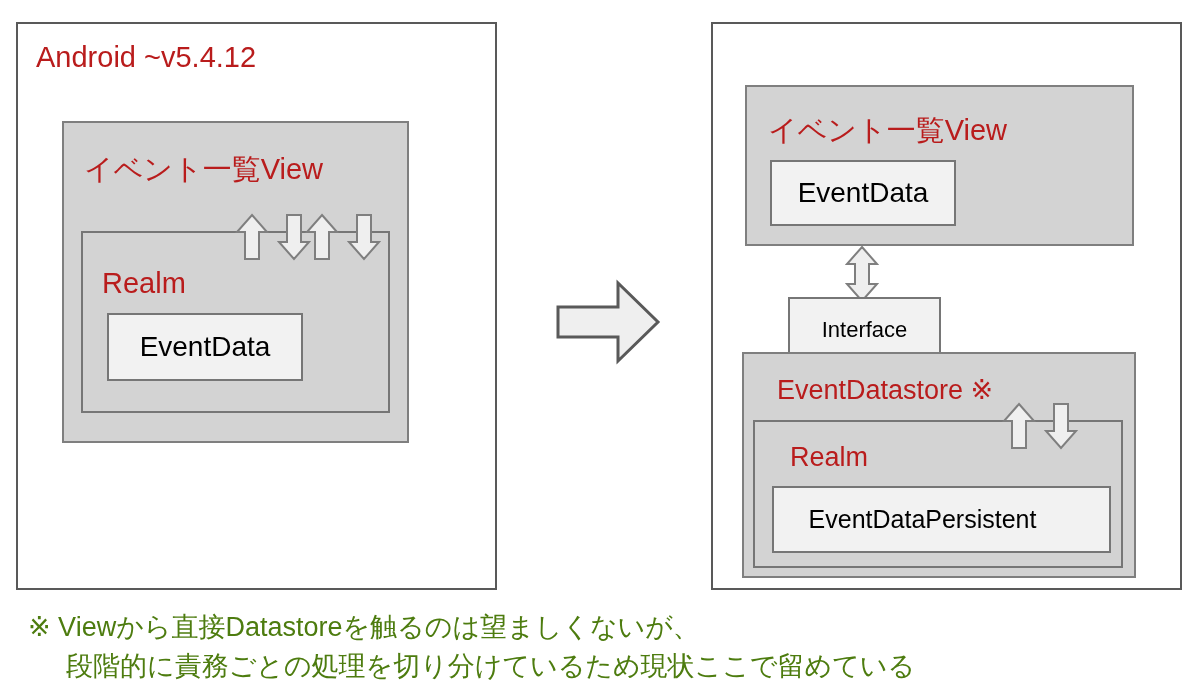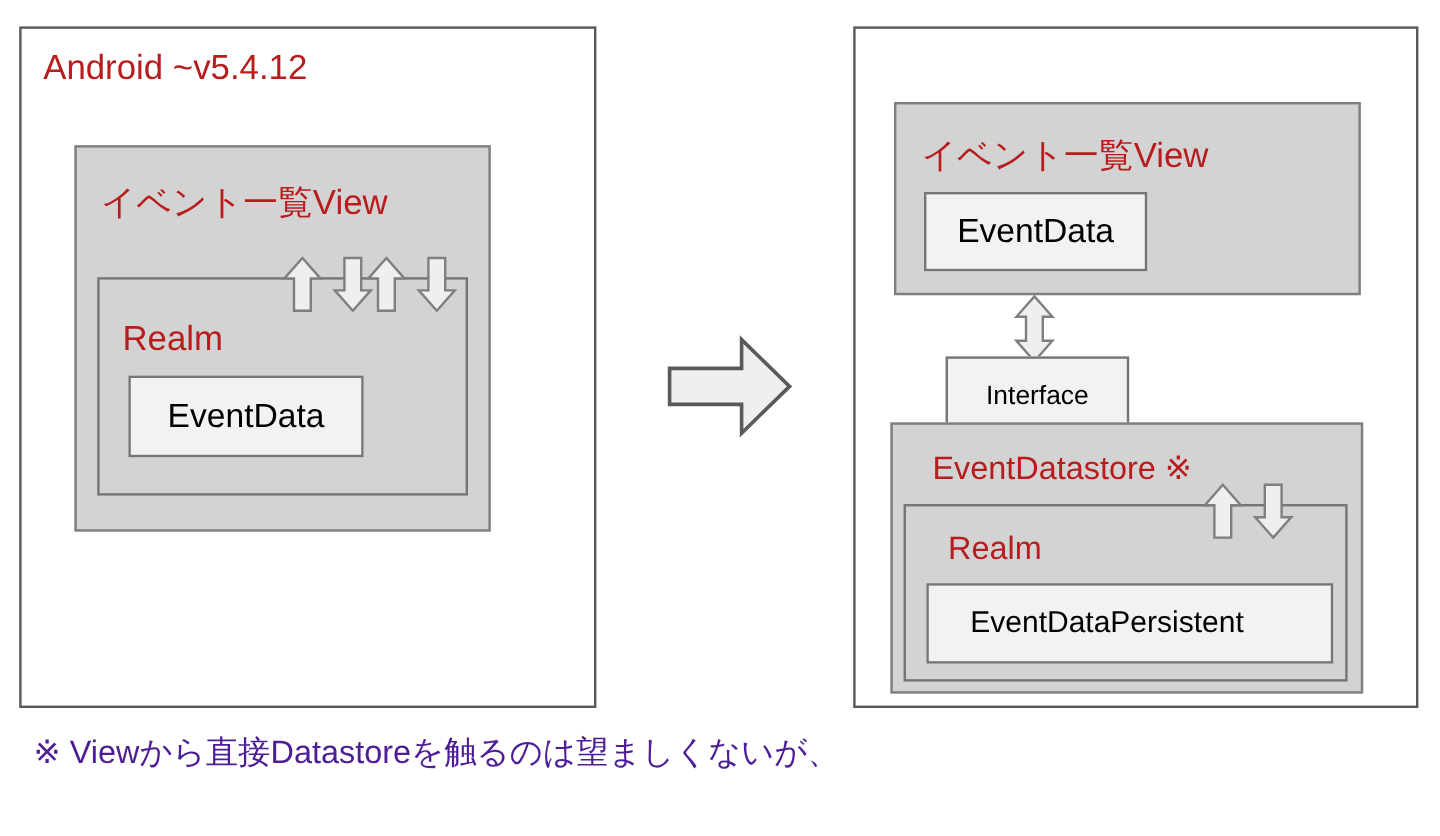--- a/index.html
+++ b/index.html
@@ -69,21 +69,21 @@
   .arrow-svg { position: absolute; overflow: visible; }
 
   
   #footnote {
     position: absolute;
     left: 28px;
     top: 608px;
     width: 1150px;
     font-size: 27px;
     line-height: 1.45;
-    color: #4c1d95;
+    color: #4d7c0f;
   }
   #footnote .fn-line2 { display: block; padding-left: 38px; }
 </style>
 </head>
 <body>
 
 <div id="canvas">
 
   <div class="panel" style="left:16px; top:22px; width:481px; height:568px;">
   </div>
@@ -148,15 +148,16 @@
 
   <div class="centered-text box-text-md" style="left:772px; top:486px; width:301px; height:67px;">EventDataPersistent</div>
 
   <svg class="arrow-svg" width="84" height="48" viewBox="0 0 84 48" style="left:1002px; top:402px;">
     <polygon points="17,2 32,19 24,19 24,46 10,46 10,19 2,19" fill="#efefef" stroke="#7f7f7f" stroke-width="2" stroke-linejoin="miter"></polygon>
     <polygon points="52,2 66,2 66,29 74,29 59,46 44,29 52,29" fill="#efefef" stroke="#7f7f7f" stroke-width="2" stroke-linejoin="miter"></polygon>
   </svg>
 
   <div id="footnote">
     <span>※ Viewから直接Datastoreを触るのは望ましくないが、</span>
+    <span class="fn-line2">段階的に責務ごとの処理を切り分けているため現状ここで留めている</span>
   </div>
 
 </div>
 
 </body></html>

